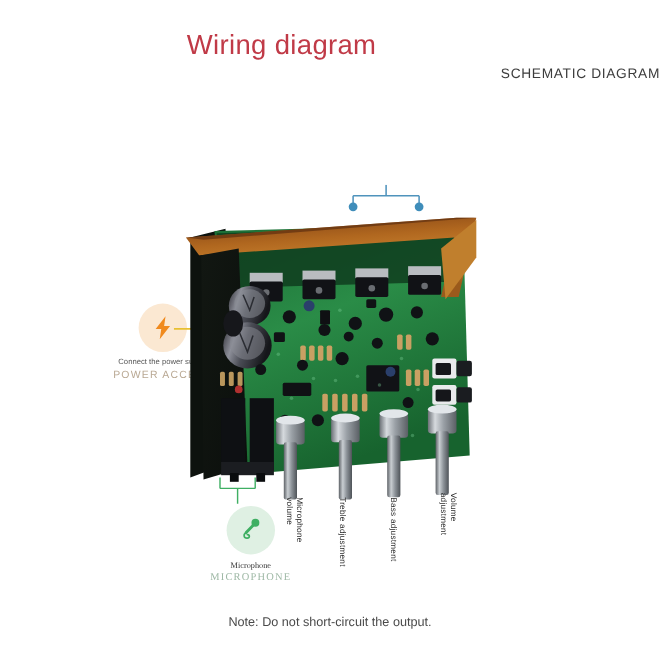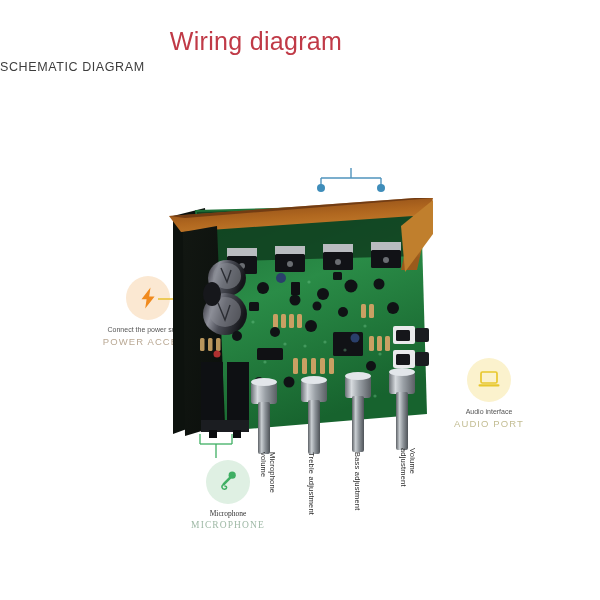--- a/index.html
+++ b/index.html
@@ -11,21 +11,21 @@
     position:relative;
   }
   #page{position:relative;width:600px;height:600px;overflow:hidden;background:#fff;}
 
   
   .title{
     position:absolute;left:0;top:27px;width:512px;text-align:center;
     font-size:25px;color:#c03a47;letter-spacing:.3px;
   }
   .subtitle{
-    position:absolute;left:0;top:60px;width:600px;text-align:left;
+    position:absolute;left:0;top:60px;width:600px;text-align:right;
     font-size:12.5px;color:#3d3d3d;letter-spacing:.6px;
   }
   .note{
     position:absolute;left:0;top:560px;width:600px;text-align:center;
     font-size:11.5px;color:#4a4a4a;
   }
 
   
   .callout{position:absolute;}
   .bubble{
@@ -99,30 +99,20 @@
     </div>
     <div class="c-sub">Connect the power supply</div>
     <div class="c-main">POWER ACCESS</div>
   </div>
 
   <svg class="leader" style="left:158px;top:292px;" width="44" height="14">
     <line x1="0" y1="7" x2="34" y2="7" stroke="#e8c031" stroke-width="1.6"></line>
     <circle cx="37" cy="7" r="4" fill="#e8c031"></circle>
   </svg>
 
-  <div class="callout" id="callout-audio-port">
-    <div class="bubble">
-      <svg width="26" height="26" viewBox="0 0 26 26">
-        <rect x="5" y="5" width="16" height="11" rx="1.4" fill="none" stroke="#e8c72d" stroke-width="1.7"></rect>
-        <rect x="2.5" y="17.3" width="21" height="2.2" rx="1.1" fill="#e8c72d"></rect>
-      </svg>
-    </div>
-    <div class="c-sub">Audio interface</div>
-    <div class="c-main">AUDIO PORT</div>
-  </div>
 
   <div class="callout" id="callout-microphone">
     <div class="bubble">
       <svg width="26" height="26" viewBox="0 0 26 26">
         <circle cx="17.2" cy="6.2" r="3.6" fill="#3faf63"></circle>
         <path d="M15.2 8.6 L8.8 15.2" stroke="#3faf63" stroke-width="2.6" stroke-linecap="round"></path>
         <path d="M8.8 15.4 c-3.0 1.2 -2.2 5.0 0.9 4.8 c2.6 -0.2 2.6 -3.0 0.2 -3.2" fill="none" stroke="#3faf63" stroke-width="1.5" stroke-linecap="round"></path>
       </svg>
     </div>
     <div class="c-sub">Microphone</div>
@@ -329,14 +319,15 @@
     </svg>
   </div>
 
   <div class="vlabel" style="left:259px;top:452px;">Microphone
 volume</div>
   <div class="vlabel" style="left:307px;top:452px;">Treble adjustment</div>
   <div class="vlabel" style="left:353px;top:452px;">Bass adjustment</div>
   <div class="vlabel" style="left:399px;top:448px;">Volume
 adjustment</div>
 
+  <div class="note">Note: Do not short-circuit the output.</div>
 
 </div>
 
 </body></html>

